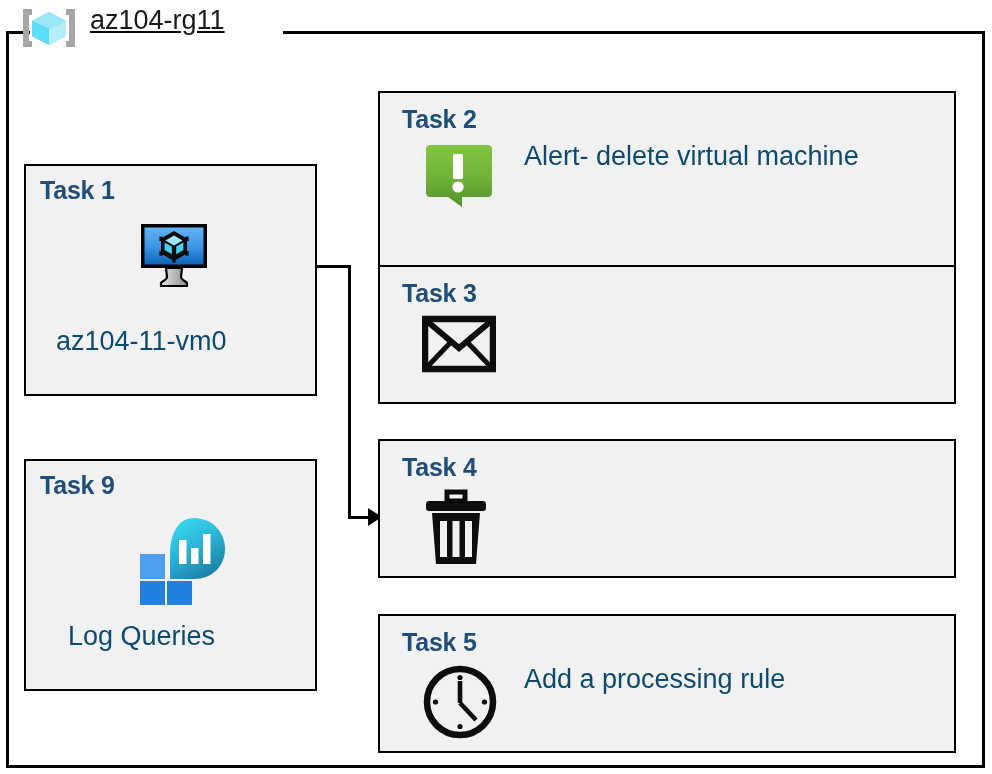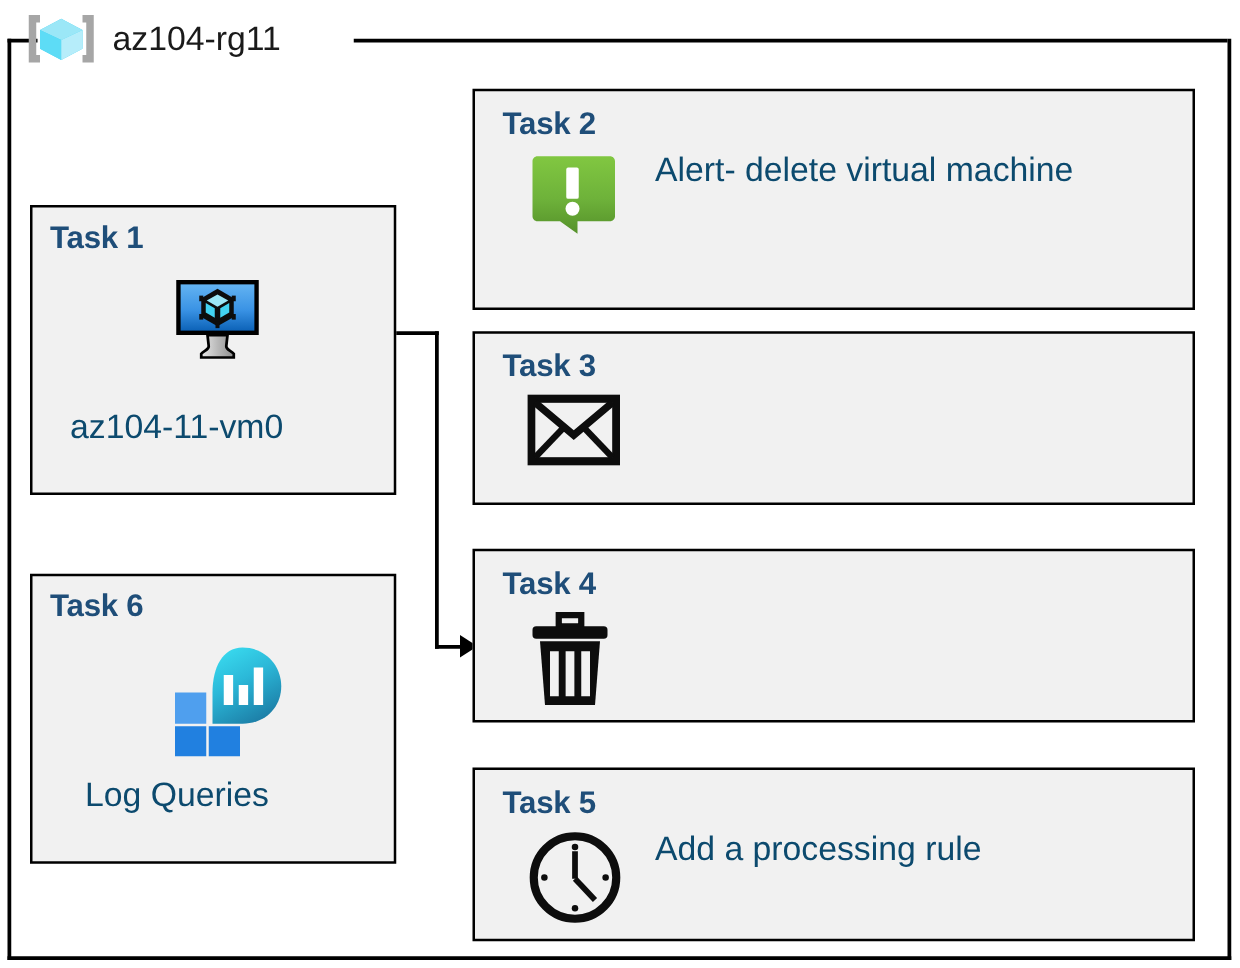--- a/index.html
+++ b/index.html
@@ -8,40 +8,40 @@
 
   
   #rg-container{position:absolute;left:6px;top:31px;width:979px;height:737px;}
   #rg-border-left{position:absolute;left:0;top:0;width:3px;height:737px;background:#000;}
   #rg-border-bottom{position:absolute;left:0;top:734px;width:979px;height:3px;background:#000;}
   #rg-border-right{position:absolute;left:976px;top:0;width:3px;height:737px;background:#000;}
   #rg-border-top-left{position:absolute;left:0;top:0;width:24px;height:3px;background:#000;}
   #rg-border-top-right{position:absolute;left:277px;top:0;width:699px;height:3px;background:#000;}
 
   
-  #rg-header{position:absolute;left:12px;top:-26px;display:flex;align-items:center;height:52px;}
+  #rg-header{position:absolute;left:12px;top:-26px;display:flex;align-items:flex-start;height:52px;text-decoration:underline;}
   #rg-icon{position:relative;width:62px;height:46px;flex:0 0 auto;}
   #rg-title{font-size:27px;color:#1a1a1a;margin-left:10px;letter-spacing:0px;white-space:nowrap;}
 
   
   .card{position:absolute;background:#f1f1f1;border:2.6px solid #000;box-sizing:border-box;}
   .task-label{position:absolute;font-weight:bold;color:#1f4e79;font-size:25px;letter-spacing:-0.2px;}
   .card-text{position:absolute;font-size:27px;color:#0c4a6e;white-space:nowrap;}
   .icon-wrap{position:absolute;}
 
   
   #card-task1{left:18px;top:133px;width:293px;height:232px;padding-left:41px;}
   #card-task1 .task-label{left:14px;top:10px;}
   #card-task1 .card-text{left:30px;top:160px;}
   #card-task6{left:18px;top:428px;width:293px;height:232px;}
   #card-task6 .task-label{left:14px;top:10px;}
   #card-task6 .card-text{left:42px;top:160px;}
 
   
-  #card-task2{left:372px;top:40px;width:578px;height:177px;}
+  #card-task2{left:372px;top:60px;width:578px;height:177px;}
   #card-task3{left:372px;top:234px;width:578px;height:139px;}
   #card-task4{left:372px;top:408px;width:578px;height:139px;}
   #card-task5{left:372px;top:583px;width:578px;height:139px;}
   .card-right .task-label{left:22px;top:12px;}
   .card-right .card-text{left:144px;top:48px;}
   .card-right .icon-wrap{left:42px;top:48px;}
 
   
   #vm-icon{left:113px;top:57px;width:72px;height:64px;}
 
@@ -121,21 +121,21 @@
           <rect x="-14.6" y="5.2" width="3.2" height="4.5" fill="#0d0d0d"></rect>
           <rect x="11.4" y="5.2" width="3.2" height="4.5" fill="#0d0d0d"></rect>
           <rect x="-1.6" y="11.5" width="3.2" height="5.0" fill="#0d0d0d"></rect>
         </g>
       </svg>
     </div>
     <div class="card-text">az104-11-vm0</div>
   </div>
 
   <div class="card" id="card-task6">
-    <div class="task-label">Task 6</div>
+    <div class="task-label">Task 9</div>
     <div class="icon-wrap" id="log-icon">
       <svg width="96" height="90" viewBox="0 0 96 90">
         <defs>
           <linearGradient id="logBubble" x1="0.15" y1="0" x2="0.65" y2="1">
             <stop offset="0%" stop-color="#3ADCF0"></stop>
             <stop offset="45%" stop-color="#2BB8D8"></stop>
             <stop offset="100%" stop-color="#1C7DA6"></stop>
           </linearGradient>
         </defs>
 

